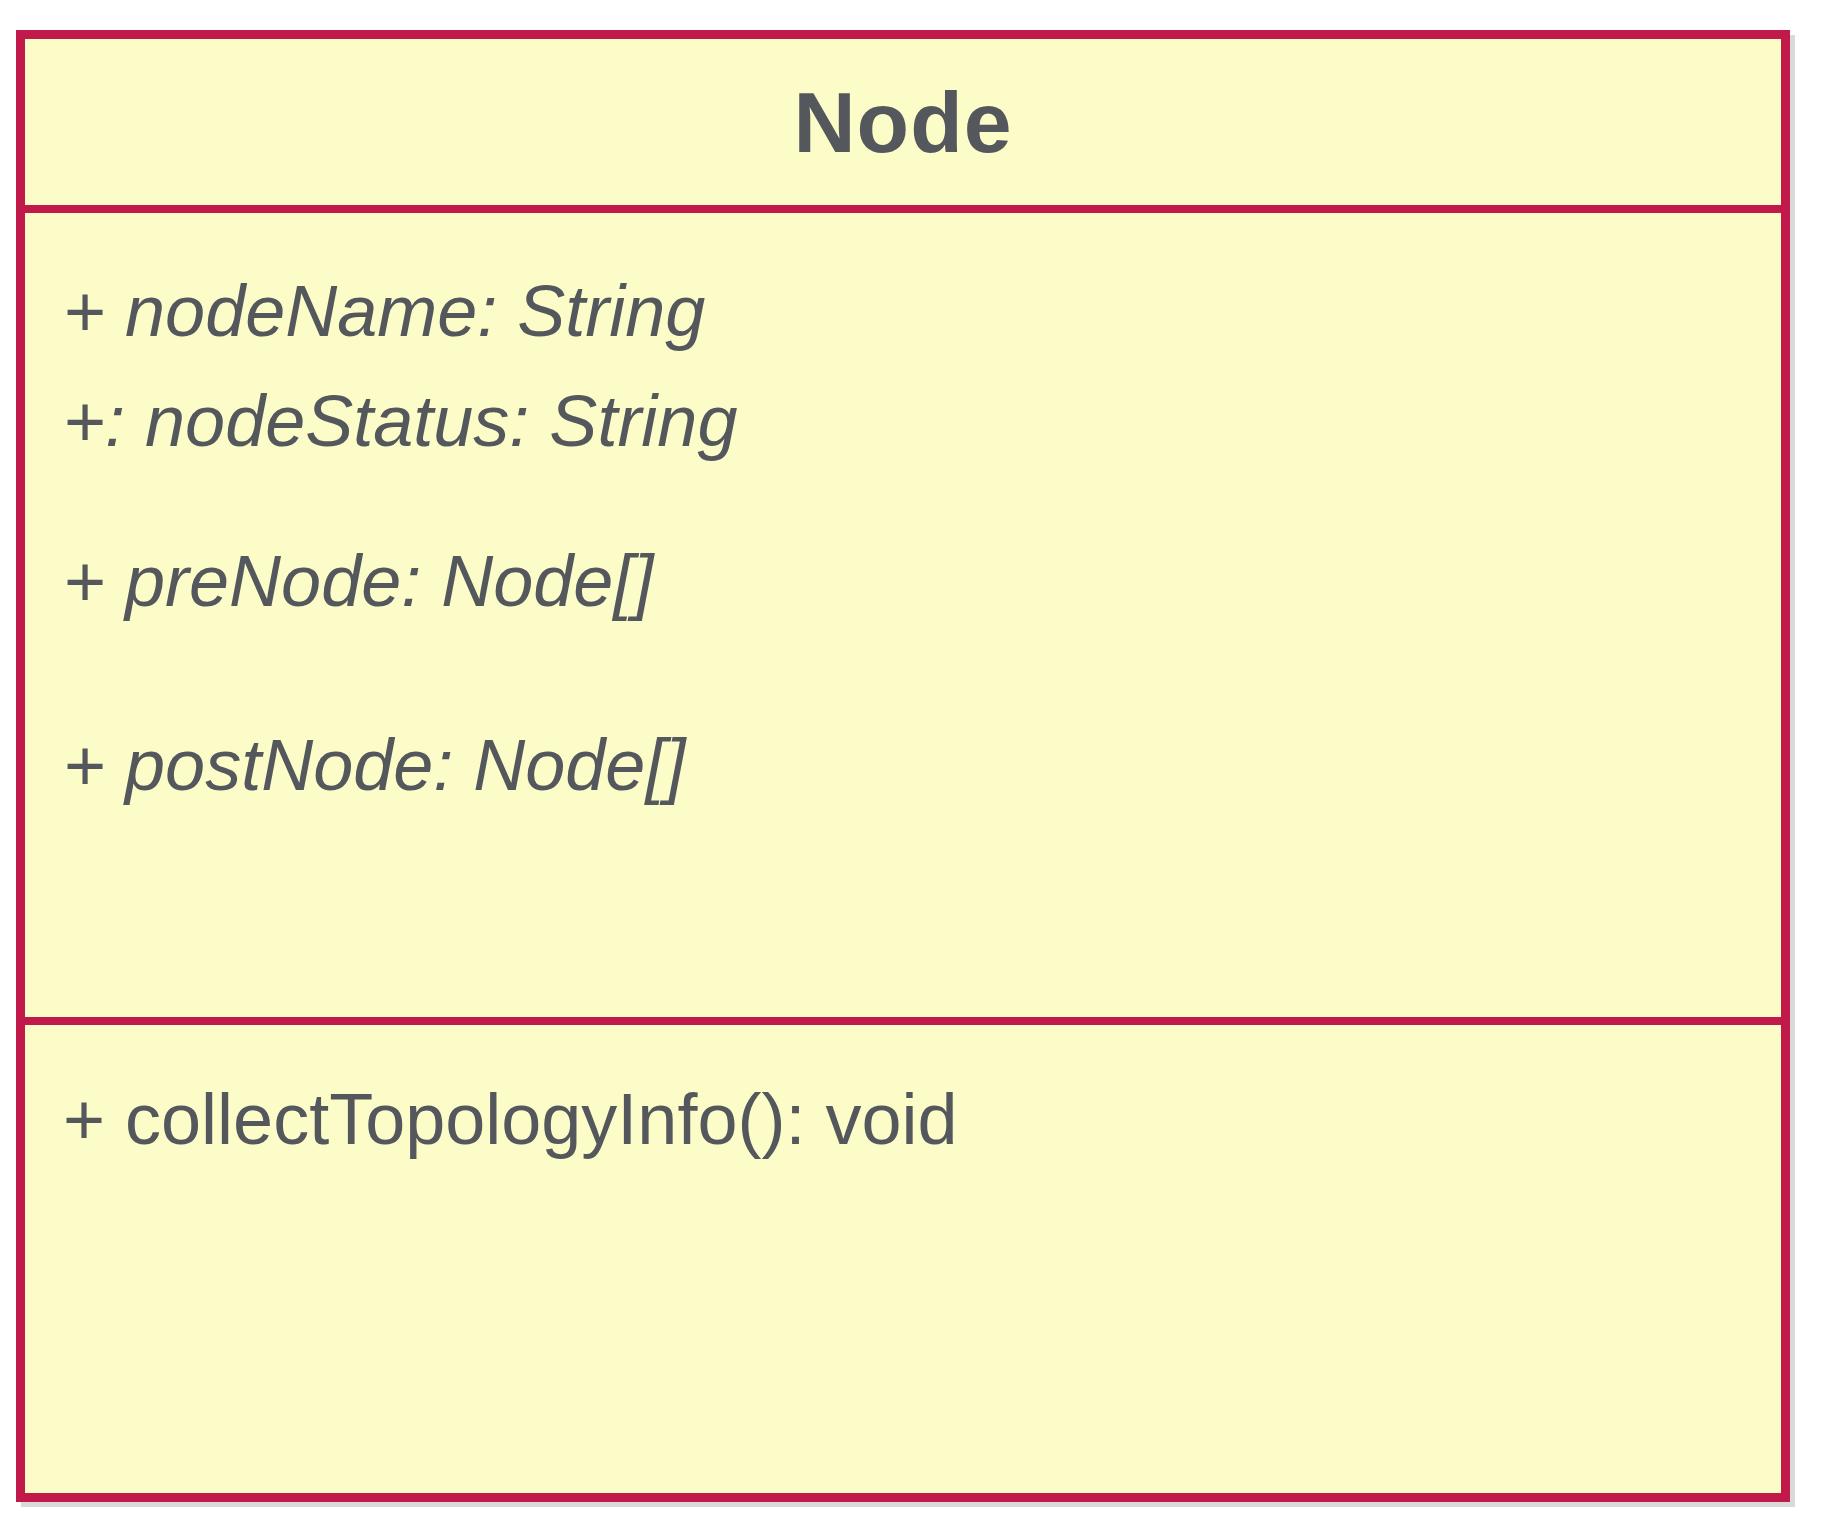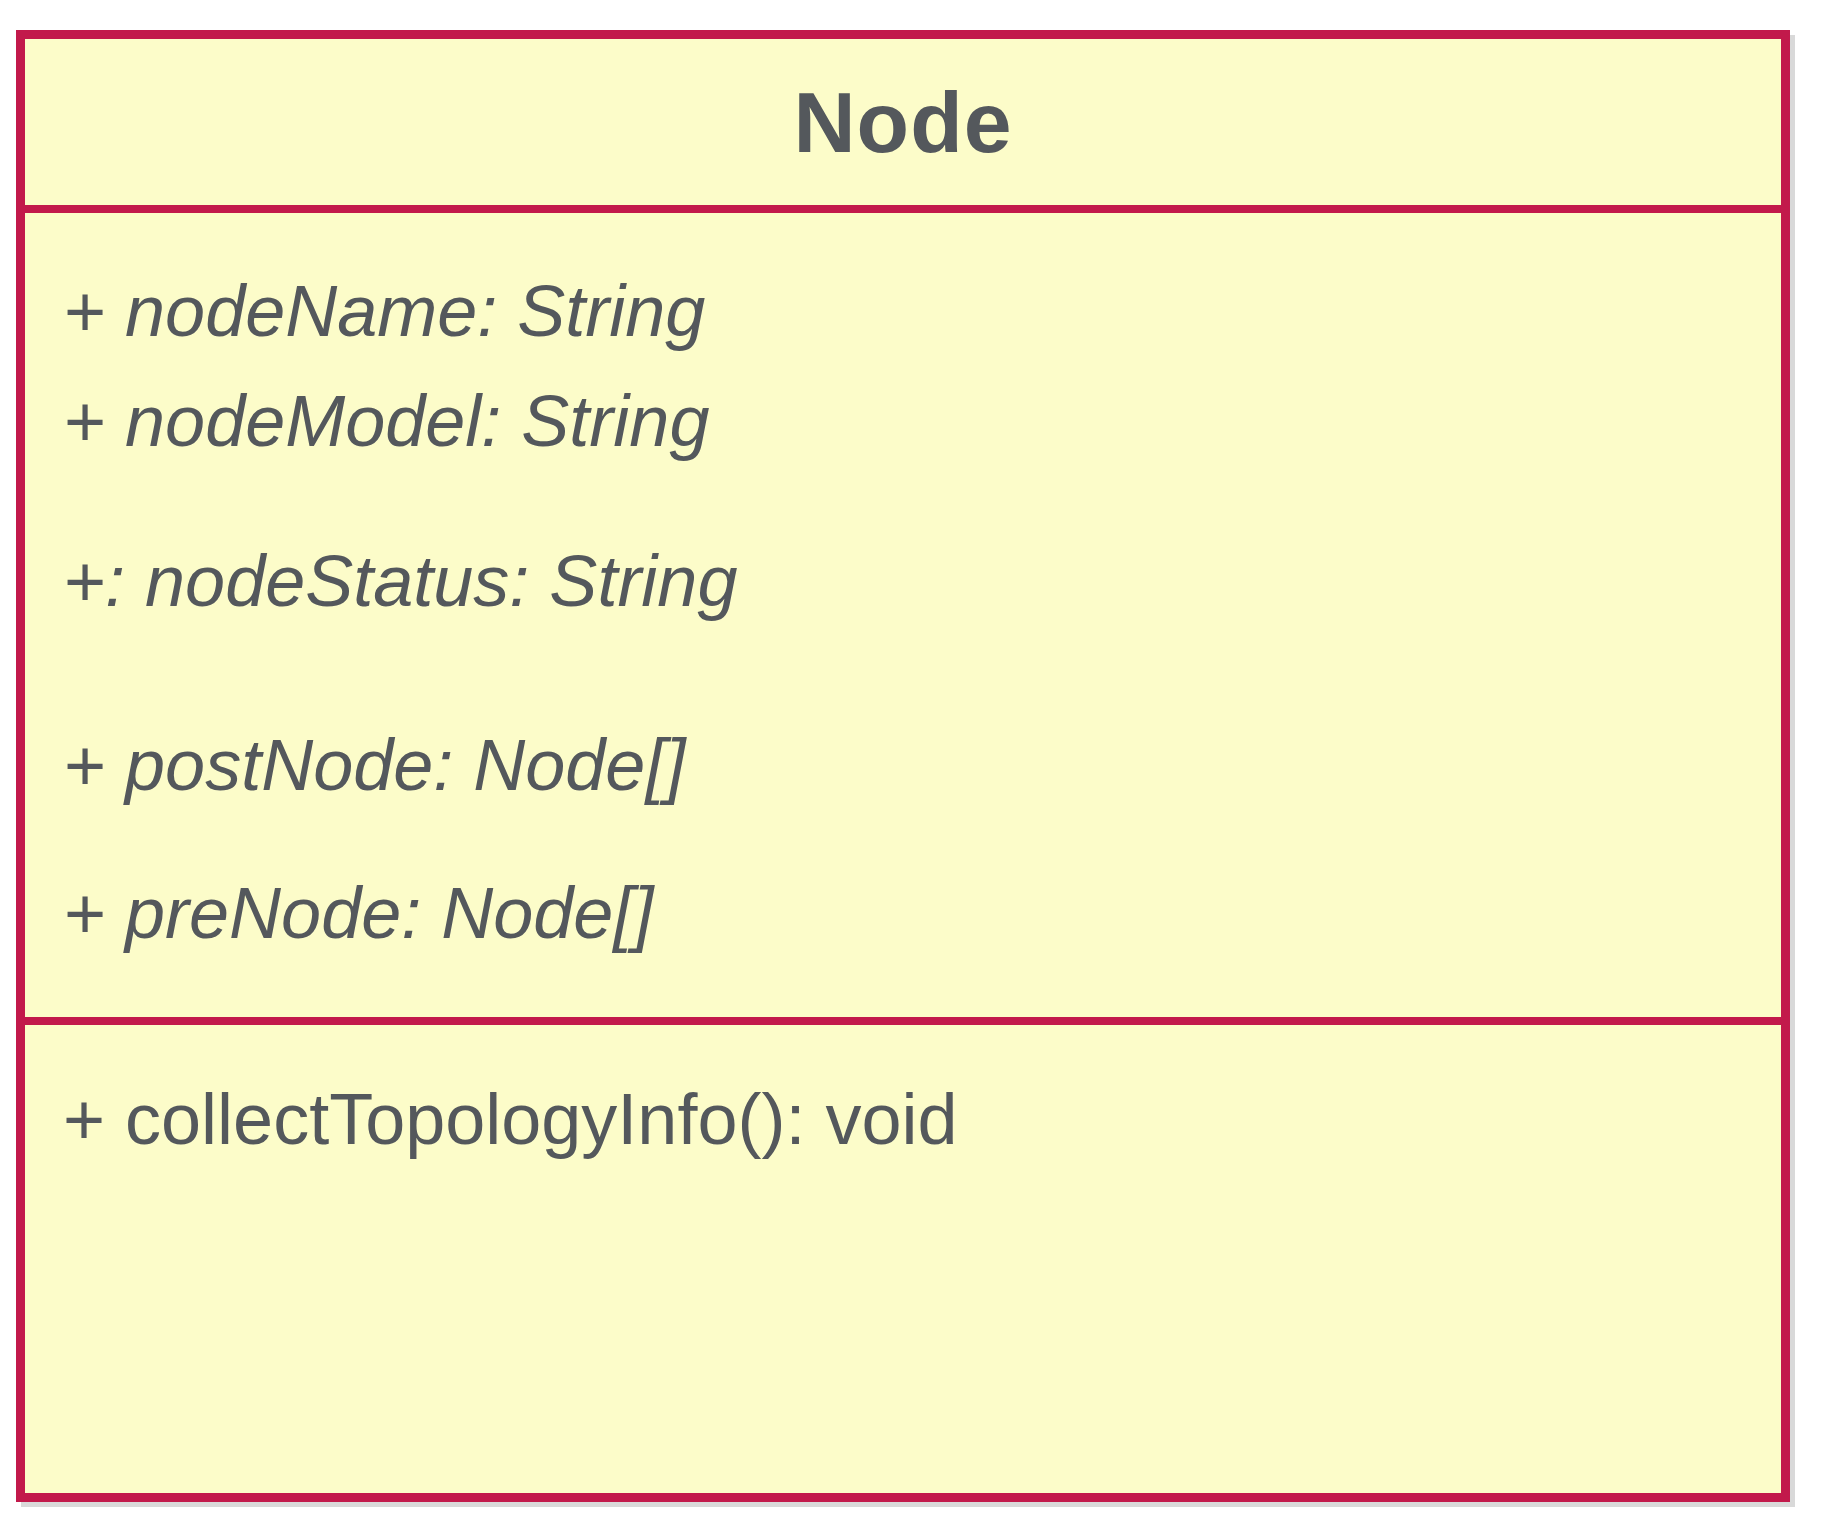--- a/index.html
+++ b/index.html
@@ -81,24 +81,23 @@
 
 <div class="stage">
   <div class="uml-class-box">
 
     <div class="title-compartment">
       <span class="class-title">Node</span>
     </div>
 
     <div class="attributes-compartment">
       <span class="member-line">+ nodeName: String</span>
-      <span class="member-line">+ nodeModel: String</span>
       <span class="member-line">+: nodeStatus: String</span>
+      <span class="member-line">+ preNode: Node[]</span>
       <span class="member-line">+ postNode: Node[]</span>
-      <span class="member-line">+ preNode: Node[]</span>
     </div>
 
     <div class="methods-compartment">
       <span class="member-line">+ collectTopologyInfo(): void</span>
     </div>
 
   </div>
 </div>
 
 </body></html>

